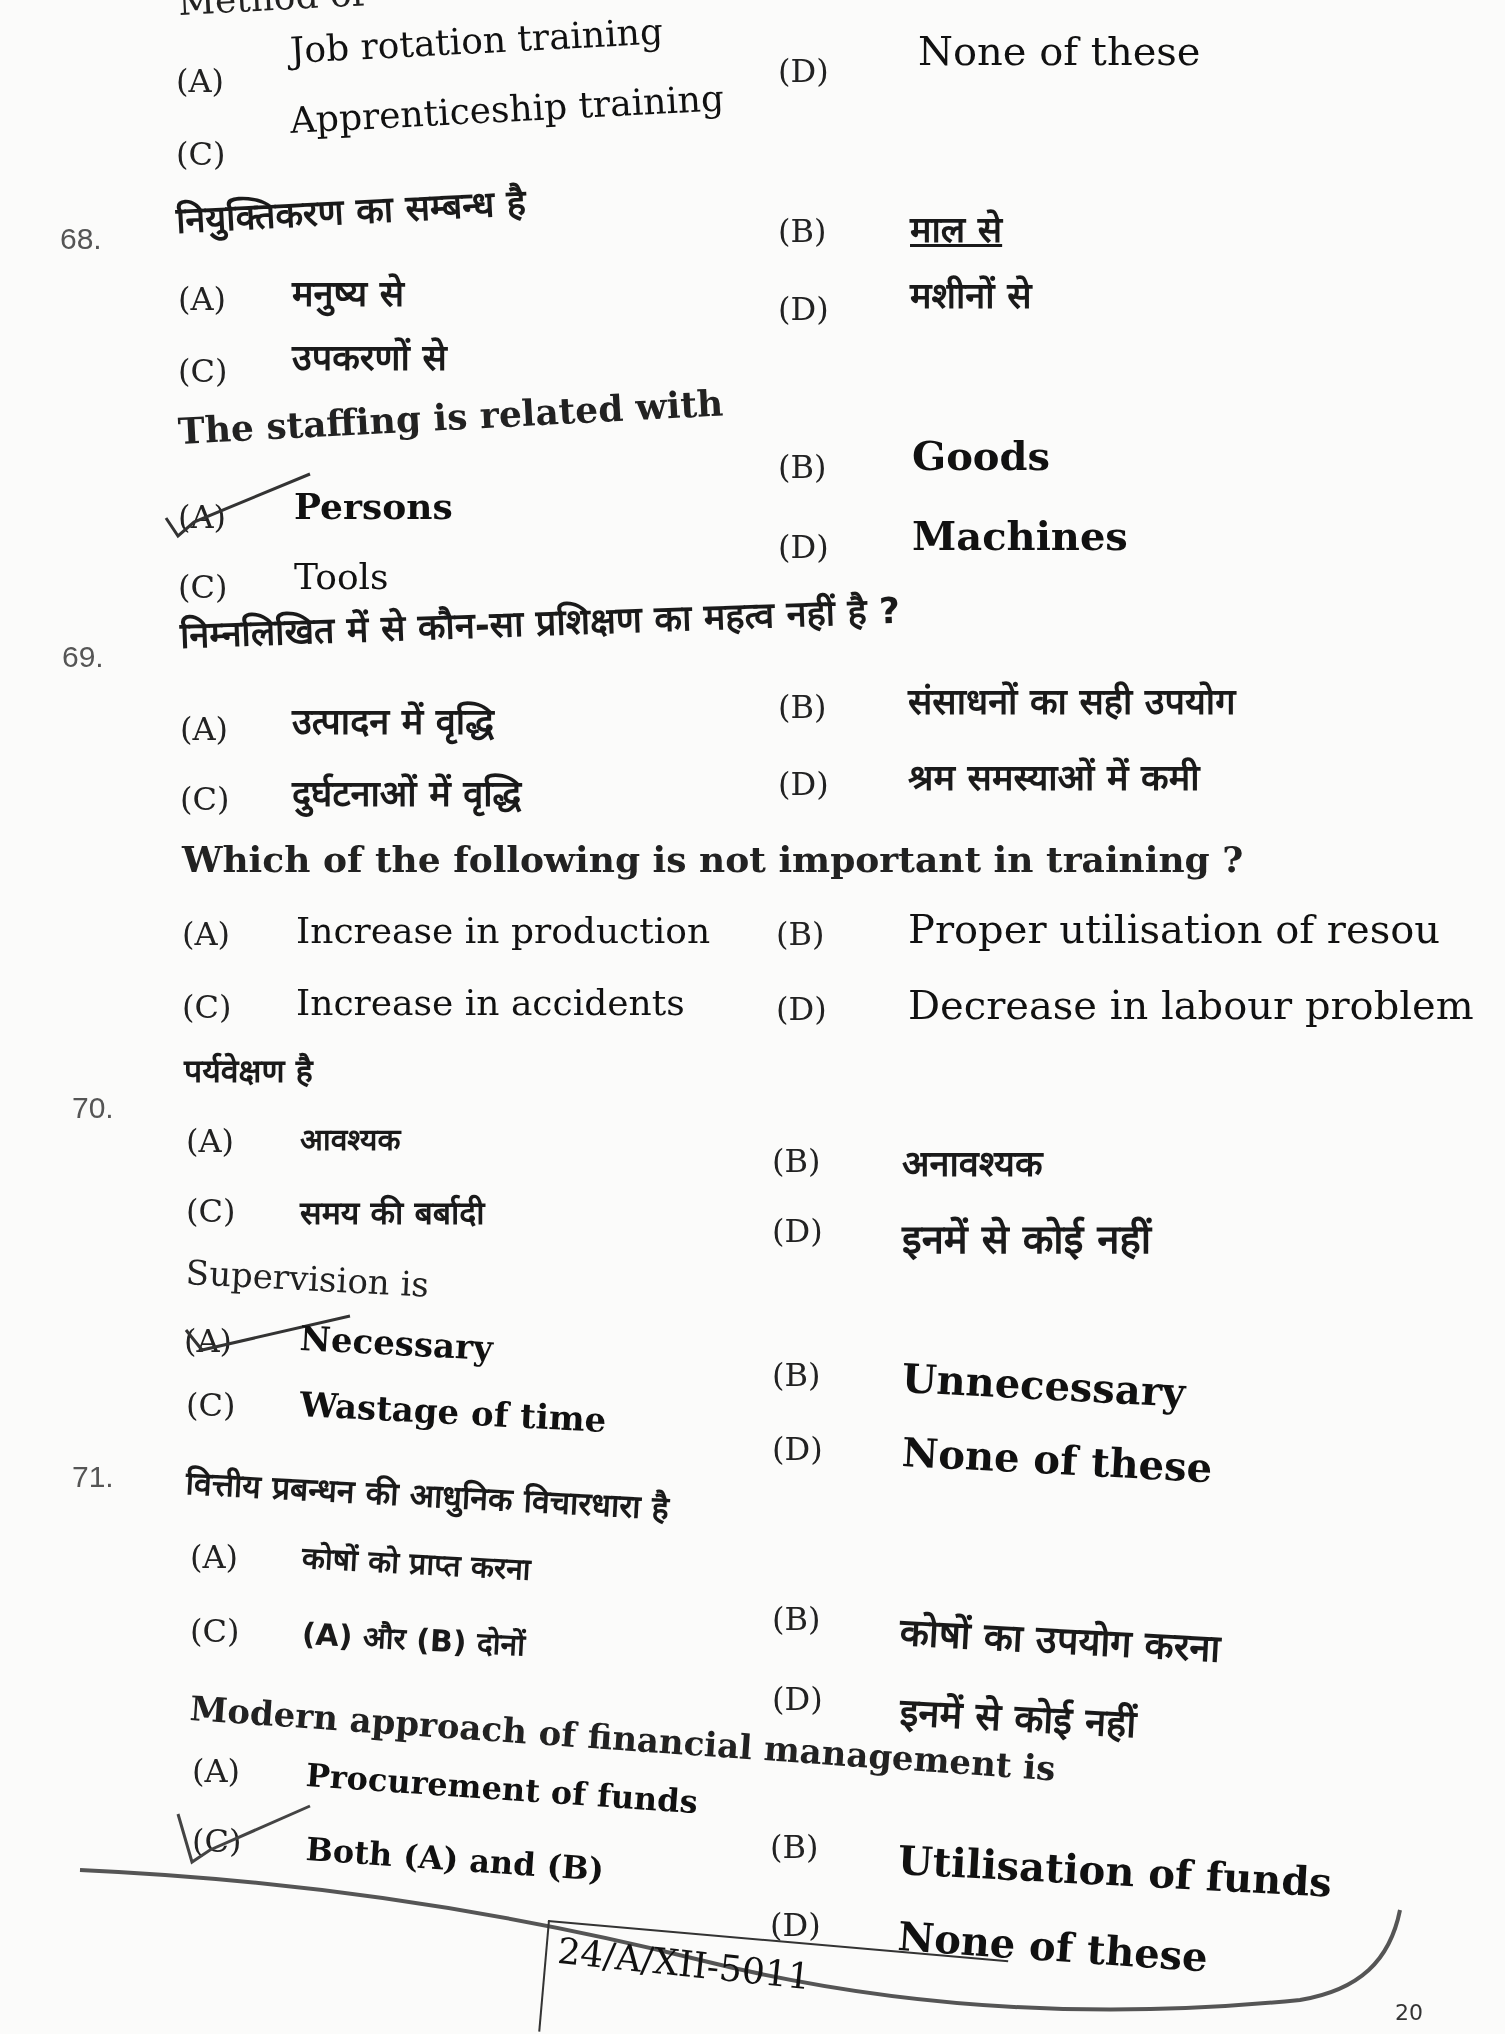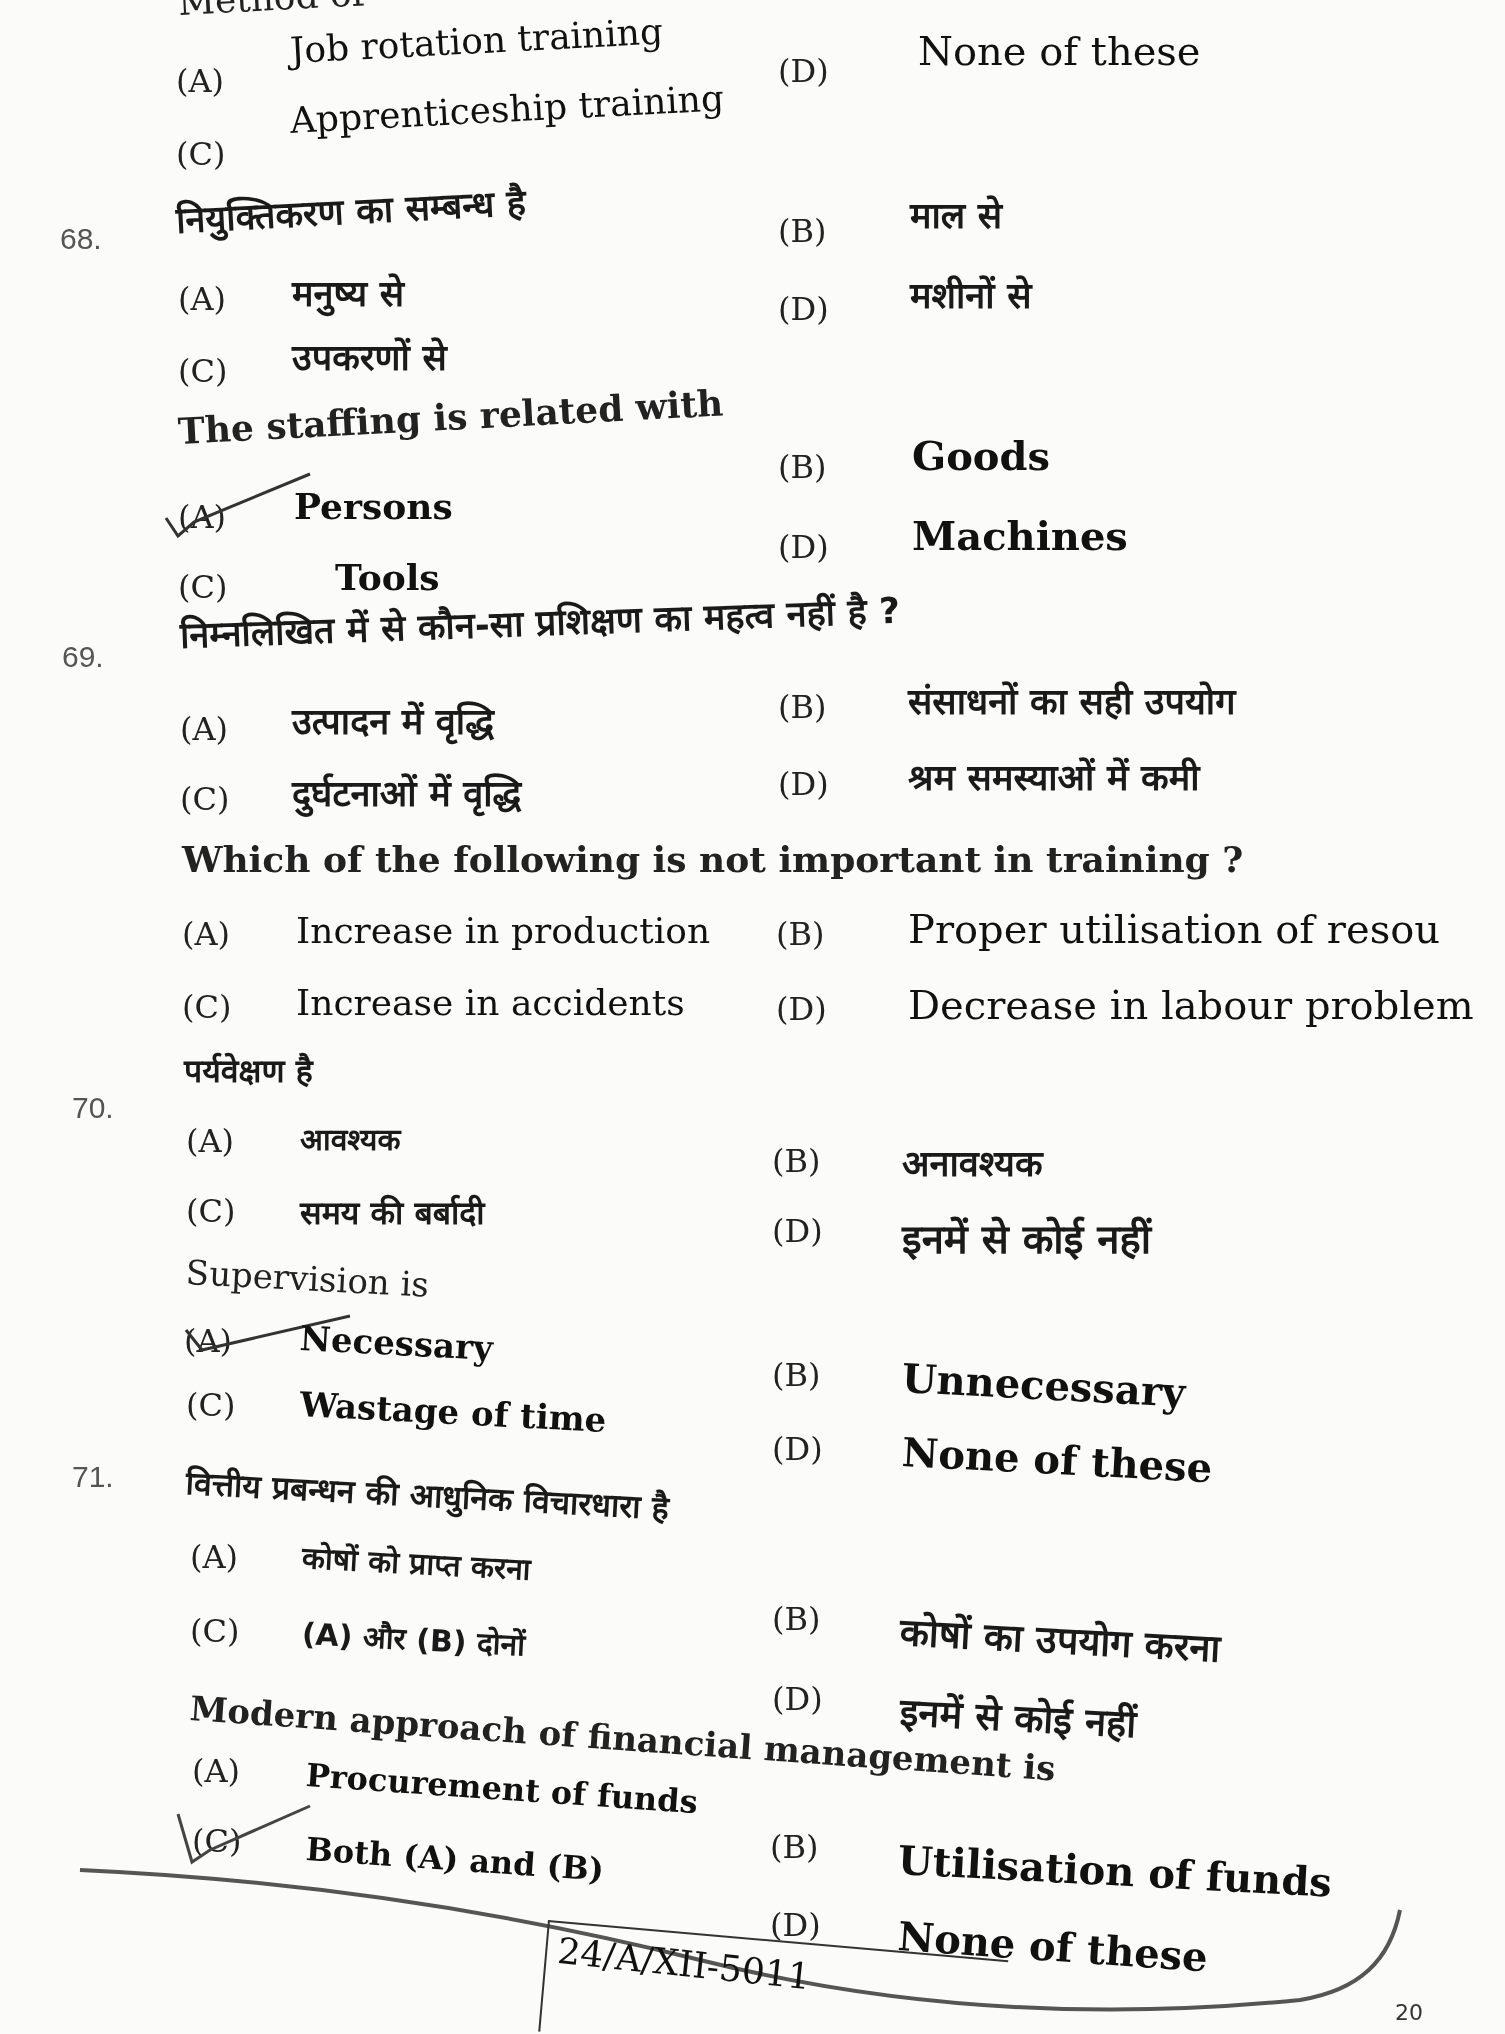--- a/index.html
+++ b/index.html
@@ -42,36 +42,36 @@
   <div class="abs lbl" style="left:176px; top:135px;">(C)</div>
   <div class="abs opt-en tilt1" style="left:290px; top:100px;">Apprenticeship training</div>
   <div class="abs lbl" style="left:778px; top:52px;">(D)</div>
   <div class="abs opt-en big" style="left:918px; top:28px; font-weight:normal;">None of these</div>
 
   <div class="abs qnum" style="left:60px; top:222px;">68.</div>
   <div class="abs stem-hi tilt1" style="left:176px; top:195px;">नियुक्तिकरण का सम्बन्ध है</div>
   <div class="abs lbl" style="left:178px; top:280px;">(A)</div>
   <div class="abs opt-hi" style="left:292px; top:268px;">मनुष्य से</div>
   <div class="abs lbl" style="left:778px; top:212px;">(B)</div>
-  <div class="abs opt-hi" style="left:910px; top:190px;">माल से</div>
+  <div class="abs opt-hi" style="left:910px; top:204px;text-decoration:underline;">माल से</div>
   <div class="abs lbl" style="left:178px; top:352px;">(C)</div>
   <div class="abs opt-hi" style="left:292px; top:332px;">उपकरणों से</div>
   <div class="abs lbl" style="left:778px; top:290px;">(D)</div>
   <div class="abs opt-hi" style="left:910px; top:270px;">मशीनों से</div>
 
   <div class="abs stem-en tilt1" style="left:178px; top:410px;">The staffing is related with</div>
   <div class="abs lbl" style="left:178px; top:498px;">(A)</div>
   <svg class="tick" style="left:160px; top:470px;" width="160" height="70">
       <path d="M6 48 L18 66 L34 52 L150 4" stroke="#333" stroke-width="3" fill="none"></path>
     </svg>
   <div class="abs opt-en" style="left:294px; top:485px; font-weight:bold;">Persons</div>
   <div class="abs lbl" style="left:778px; top:448px;">(B)</div>
   <div class="abs opt-en big" style="left:912px; top:432px;">Goods</div>
   <div class="abs lbl" style="left:178px; top:568px;">(C)</div>
-  <div class="abs opt-en" style="left:294px; top:556px; font-weight:bold;margin-left:41px;">Tools</div>
+  <div class="abs opt-en" style="left:294px; top:556px; font-weight:normal;">Tools</div>
   <div class="abs lbl" style="left:778px; top:528px;">(D)</div>
   <div class="abs opt-en big" style="left:912px; top:512px;">Machines</div>
 
   <div class="abs qnum" style="left:62px; top:640px;">69.</div>
   <div class="abs stem-hi tilt2" style="left:180px; top:610px;">निम्नलिखित में से कौन-सा प्रशिक्षण का महत्व नहीं है ?</div>
   <div class="abs lbl" style="left:180px; top:710px;">(A)</div>
   <div class="abs opt-hi" style="left:292px; top:696px;">उत्पादन में वृद्धि</div>
   <div class="abs lbl" style="left:778px; top:688px;">(B)</div>
   <div class="abs opt-hi" style="left:908px; top:676px;">संसाधनों का सही उपयोग</div>
   <div class="abs lbl" style="left:180px; top:780px;">(C)</div>

